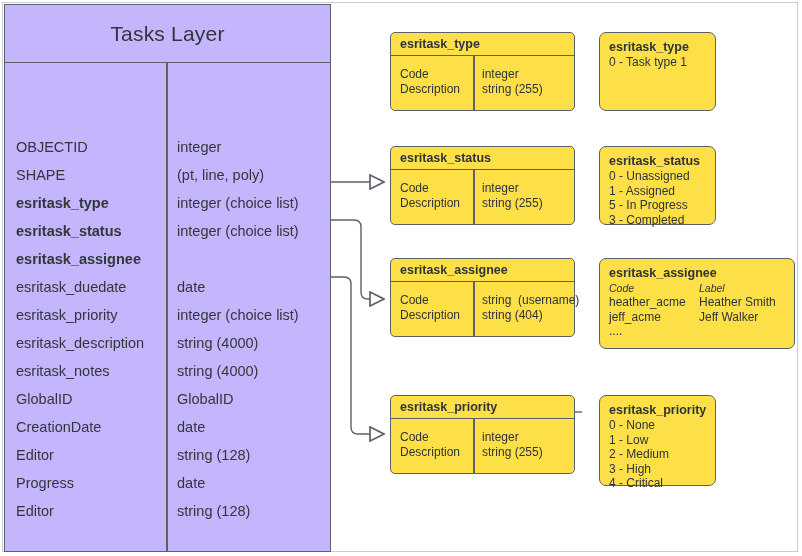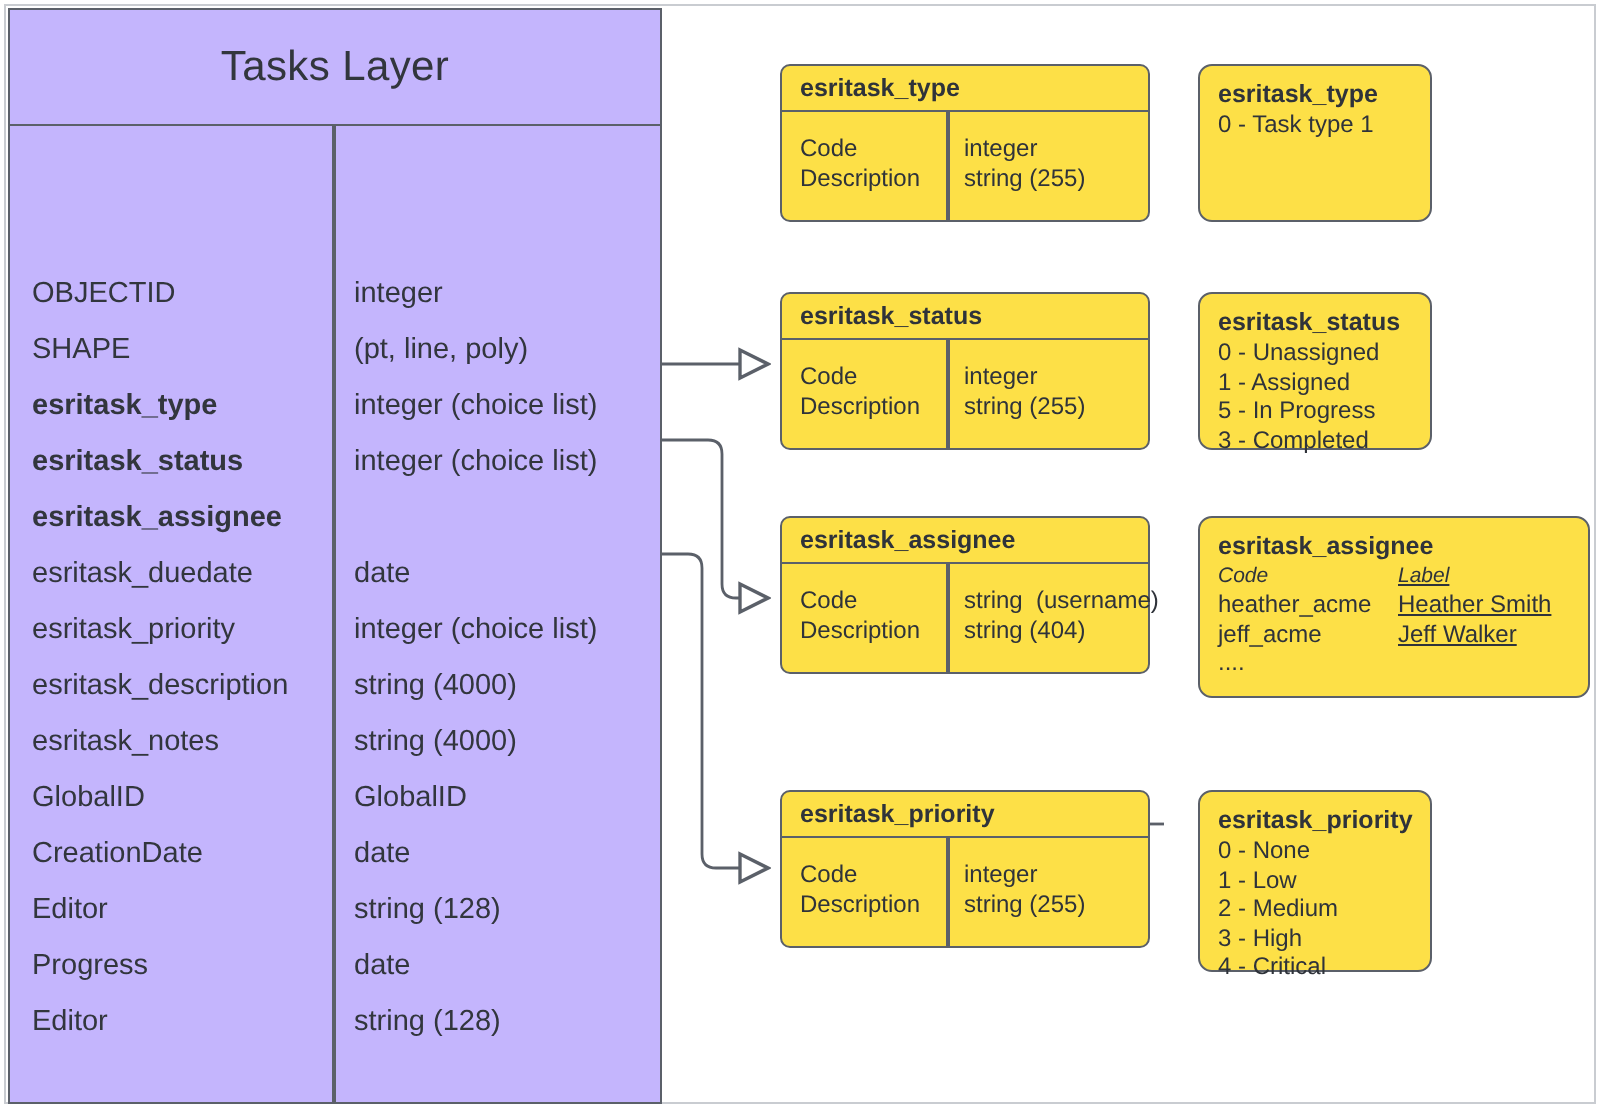--- a/index.html
+++ b/index.html
@@ -160,21 +160,21 @@
     color: #2f333a;
     line-height: 14px;
   }
   .val-grid-row {
     display: flex;
     font-size: 12px;
     color: #2f333a;
     line-height: 14.5px;
   }
   .vg-code  { width: 90px; flex: 0 0 90px; white-space: nowrap; }
-  .vg-label { white-space: nowrap; text-decoration: underline; }
+  .vg-label { white-space: nowrap; }
 
   
   .connectors {
     position: absolute;
     left: 0; top: 0;
     width: 802px;
     height: 556px;
     pointer-events: none;
   }
 </style>

